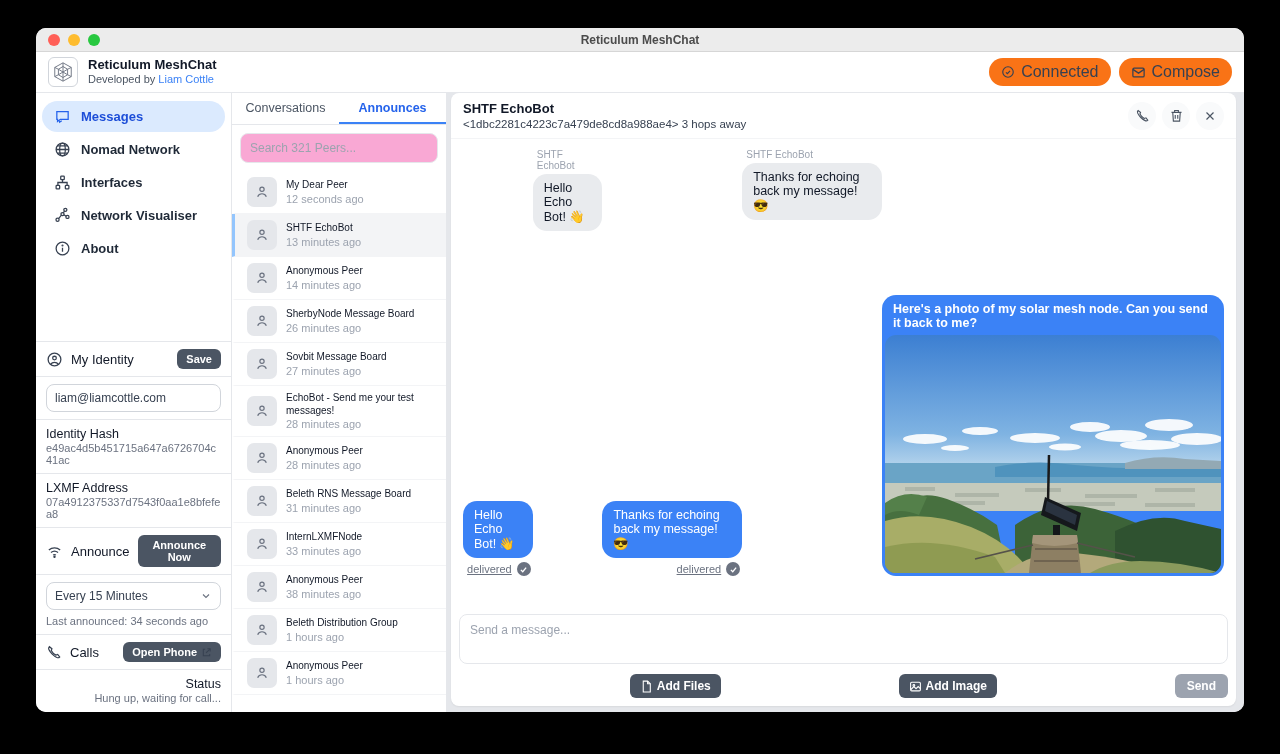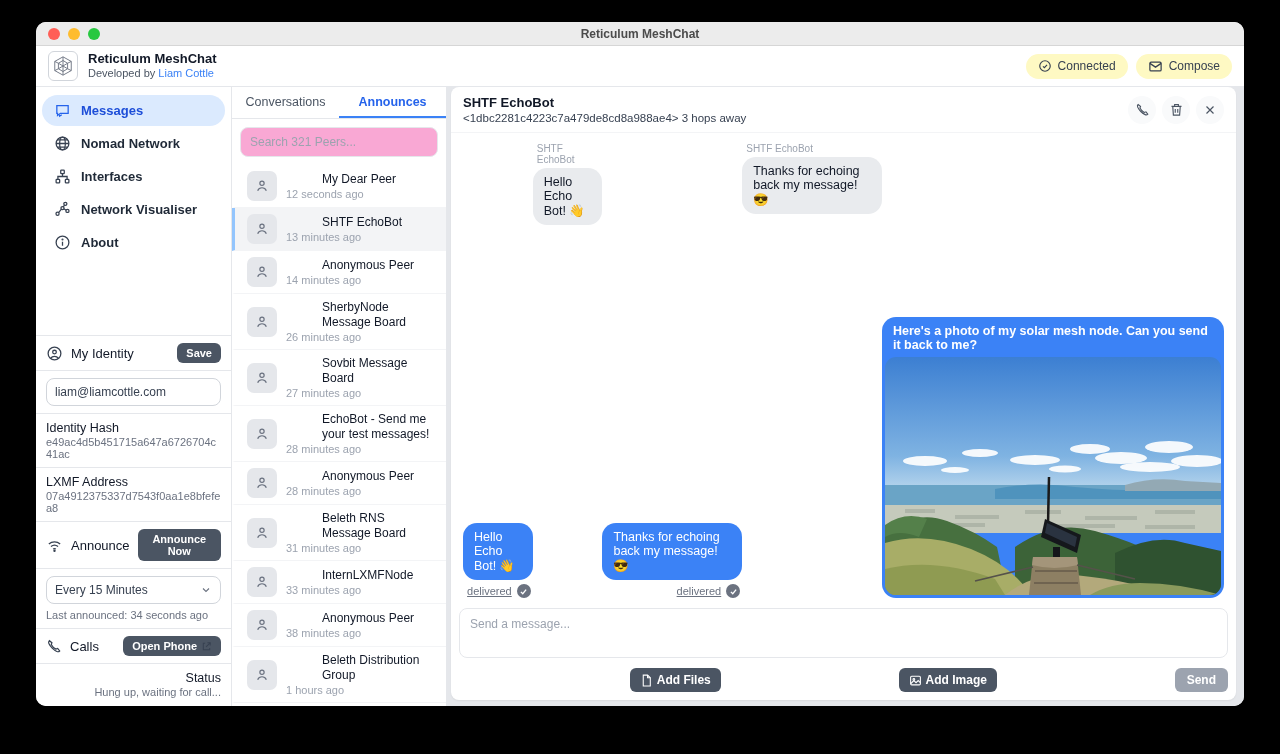--- a/index.html
+++ b/index.html
@@ -1,34 +1,34 @@
 <!DOCTYPE html>
 <html><head>
 <meta charset="utf-8">
 <style>
   * { margin:0; padding:0; box-sizing:border-box; }
   html,body { width:1280px; height:754px; background:#000; font-family:"Liberation Sans", sans-serif; overflow:hidden; }
-  .window { position:absolute; left:36px; top:22px; width:1208px; height:684px; background:#fff; border-radius:10px; overflow:hidden; box-shadow:0 20px 60px rgba(0,0,0,.6); display:flex; flex-direction:column; }
+  .window { position:absolute; left:36px; top:28px; width:1208px; height:684px; background:#fff; border-radius:10px; overflow:hidden; box-shadow:0 20px 60px rgba(0,0,0,.6); display:flex; flex-direction:column; }
 
   
   .titlebar { height:24px; background:#ececec; border-bottom:1px solid #d6d6d6; display:flex; align-items:center; position:relative; flex:0 0 auto; }
   .traffic { display:flex; gap:8px; margin-left:12px; }
   .tl { width:12px; height:12px; border-radius:50%; }
   .tl.red{ background:#ff5f57; } .tl.yellow{ background:#febc2e; } .tl.green{ background:#28c840; }
   .titlebar-title { position:absolute; left:0; right:0; text-align:center; font-size:12px; font-weight:700; color:#4b4b4b; }
 
   
   .appheader { height:41px; border-bottom:1px solid #e5e7eb; display:flex; align-items:center; padding:0 12px; flex:0 0 auto; }
   .logo-box { width:30px; height:30px; border:1px solid #d1d5db; border-radius:6px; display:flex; align-items:center; justify-content:center; color:#6b7280; }
   .app-title-block { margin-left:10px; line-height:1.15; }
   .app-title { font-size:13px; font-weight:700; color:#111827; }
   .app-sub { font-size:11px; color:#4b5563; }
   .app-sub a { color:#3b82f6; text-decoration:none; }
   .header-right { margin-left:auto; display:flex; gap:8px; }
-  .pill { display:flex; align-items:center; gap:6px; background:#fef9c3; border-radius:999px; padding:5px 12px; font-size:12px; color:#374151; cursor:default; }
+  .pill { display:flex; align-items:center; gap:6px; background:#f97316; border-radius:999px; padding:5px 12px; font-size:16px; color:#374151; cursor:default; }
   .pill svg { color:#374151; }
 
   .main { flex:1; display:flex; min-height:0; }
 
   
   .sidebar { width:196px; border-right:1px solid #e5e7eb; display:flex; flex-direction:column; background:#fff; }
   .nav { padding:8px 6px; display:flex; flex-direction:column; gap:2px; }
   .nav-item { display:flex; align-items:center; gap:10px; padding:7px 12px; border-radius:999px; font-size:13px; font-weight:600; color:#1f2937; cursor:pointer; }
   .nav-item svg { color:#374151; flex:0 0 auto; }
   .nav-item.active { background:#dbeafe; color:#1d4ed8; }
@@ -51,21 +51,21 @@
   .tabs { display:flex; border-bottom:1px solid #e5e7eb; flex:0 0 auto; }
   .tab { flex:1; text-align:center; font-size:12.5px; color:#4b5563; padding:8px 0 7px; cursor:pointer; border-bottom:2px solid transparent; }
   .tab.active { color:#2563eb; font-weight:600; border-bottom-color:#3b82f6; }
   .search-wrap { padding:8px; flex:0 0 auto; }
   .search-input { width:100%; background:#f9a8d4; border:1px solid #e5e7eb; border-radius:8px; padding:7px 9px; font-size:12px; color:#374151; font-family:"Liberation Sans",sans-serif; }
   .search-input::placeholder { color:#9ca3af; }
   .peer-list { flex:1; overflow:hidden; }
   .peer { display:flex; align-items:center; gap:9px; padding:6px 10px 6px 12px; border-bottom:1px solid #f3f4f6; cursor:pointer; border-left:3px solid transparent; }
   .peer.selected { background:#f3f4f6; border-left-color:#93c5fd; }
   .avatar { width:30px; height:30px; background:#e5e7eb; border-radius:7px; display:flex; align-items:center; justify-content:center; color:#6b7280; flex:0 0 auto; }
-  .peer-name { font-size:12px; color:#111827; line-height:1.25;margin-left:36px; }
+  .peer-name { font-size:10px; color:#111827; line-height:1.25; }
   .peer-time { font-size:11px; color:#9ca3af; margin-top:1px; }
 
   
   .chat-wrap { flex:1; background:#e5e7eb; padding:0 8px 6px 4px; min-width:0; display:flex; }
   .chat-card { flex:1; background:#fff; border-radius:8px; display:flex; flex-direction:column; min-height:0; overflow:hidden; box-shadow:0 1px 2px rgba(0,0,0,.06); }
   .chat-header { display:flex; align-items:center; padding:8px 12px; border-bottom:1px solid #f3f4f6; flex:0 0 auto; }
   .chat-peer-name { font-size:13px; font-weight:700; color:#111827; }
   .chat-peer-addr { font-size:11.5px; color:#374151; margin-top:2px; }
   .chat-header-icons { margin-left:auto; display:flex; gap:6px; }
   .icon-btn { width:28px; height:28px; border-radius:50%; background:#f9fafb; display:flex; align-items:center; justify-content:center; color:#4b5563; cursor:pointer; }
@@ -77,21 +77,21 @@
   .sender-label { font-size:10px; color:#9ca3af; margin:0 0 3px 4px; }
   .delivered { display:flex; align-items:center; gap:5px; justify-content:flex-end; font-size:11px; color:#6b7280; margin:4px 2px 0 0;text-decoration:underline; }
   .check-circle { width:14px; height:14px; border-radius:50%; background:#6b7280; color:#fff; display:flex; align-items:center; justify-content:center; }
   .spacer8 { height:8px; flex:0 0 auto; } .spacer14 { height:14px; flex:0 0 auto; }
   .photo-bubble { background:#3b82f6; border-radius:14px; padding:3px; width:342px; }
   .photo-caption { color:#fff; font-size:12.5px; font-weight:600; text-align:left; padding:4px 8px 5px; }
   .photo-frame { border-radius:11px; overflow:hidden; display:block; line-height:0; }
 
   
   .composer { flex:0 0 auto; padding:6px 8px 8px; }
-  .composer textarea { width:100%; height:50px; resize:none; border:1px solid #e5e7eb; border-radius:8px; padding:8px 10px; font-size:12px; color:#374151; font-family:"Liberation Sans",sans-serif; background:#fff; }
+  .composer textarea { width:100%; height:50px; resize:none; border:1px solid #e5e7eb; border-radius:8px; padding:8px 10px; font-size:12px; color:#374151; font-family:"Liberation Sans",sans-serif; background:#fff;margin-top:28px; }
   .composer textarea::placeholder { color:#9ca3af; }
   .composer-row { display:flex; gap:7px; margin-top:6px; align-items:center; }
   .btn-send { margin-left:auto; background:#9ca3af; color:#fff; font-size:12px; font-weight:700; border:none; border-radius:6px; padding:5px 12px; cursor:pointer; }
 </style>
 </head>
 <body>
 
 <div class="window">
 
   <div class="titlebar">

